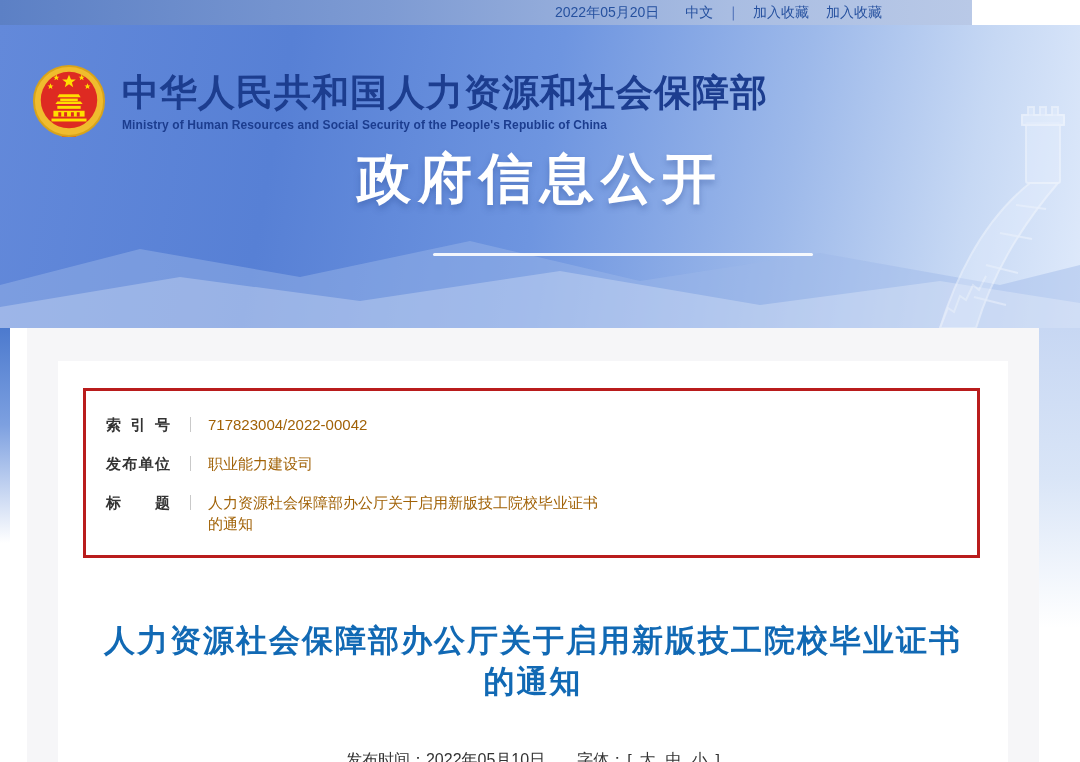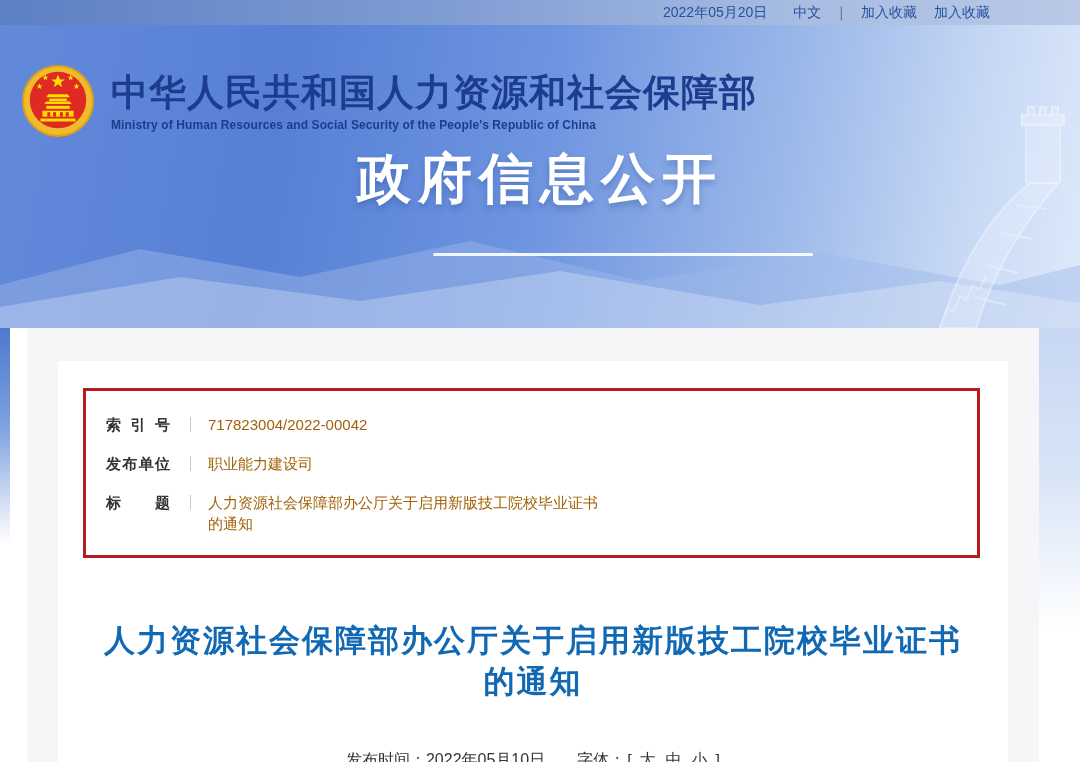--- a/index.html
+++ b/index.html
@@ -1,36 +1,36 @@
 <!DOCTYPE html>
 <html><head>
 <meta charset="utf-8">
 <style>
   * { margin:0; padding:0; box-sizing:border-box; }
   html,body { width:1080px; height:762px; overflow:hidden; background:#fff;
     font-family:"Liberation Sans","DejaVu Sans",sans-serif; }
   .stage { position:relative; width:1080px; height:762px; }
 
   
-  .topbar { position:absolute; left:0; top:0; width:1080px; height:25px;
+  .topbar { position:absolute; left:0; top:0; width:972px; height:25px;
     background:linear-gradient(to right,#5c80c5 0%,#7e9bd3 40%,#a9bde2 75%,#b9c9e7 100%);
     display:flex; align-items:center; justify-content:flex-end; padding-right:90px;
     font-size:14px; color:#26519f; }
   .topbar span { white-space:nowrap; }
   .tb-date { margin-right:26px; }
   .tb-link { cursor:pointer; }
   .tb-sep { margin:0 13px; color:#3a5fae; }
   .tb-gap { margin-right:17px; }
 
   
   .banner { position:absolute; left:0; top:25px; width:1080px; height:303px;
     background:linear-gradient(100deg,#6389da 0%,#5780d5 26%,#6e95e0 50%,#9db9ea 72%,#c6d8f4 88%,#dfeafb 100%);
     overflow:hidden; }
   .banner svg.deco { position:absolute; }
-  .brand { position:absolute; left:21px; top:40px; display:flex; align-items:flex-start; cursor:pointer;justify-content:flex-end; }
+  .brand { position:absolute; left:32px; top:40px; display:flex; align-items:flex-start; cursor:pointer;justify-content:flex-end; }
   .emblem { width:74px; height:74px; flex:none; }
   .brand-text { margin-left:16px; padding-top:8px; }
   .ministry-cn { font-size:37px; font-weight:bold; color:#1c3d8f; letter-spacing:1px; line-height:40px; white-space:nowrap; }
   .ministry-en { font-size:12px; font-weight:bold; color:#1c3d8f; letter-spacing:0.1px; margin-top:5px; white-space:nowrap; }
   .banner-title { position:absolute; left:0; top:118px; width:1080px; text-align:center;
     font-size:54px; font-weight:bold; color:#ffffff; letter-spacing:7px;
     text-shadow:0 4px 6px rgba(38,70,140,0.35); white-space:nowrap; }
   .banner-underline { position:absolute; left:433px; top:228px; width:380px; height:3px;
     background:rgba(255,255,255,0.9); border-radius:2px; }
 

